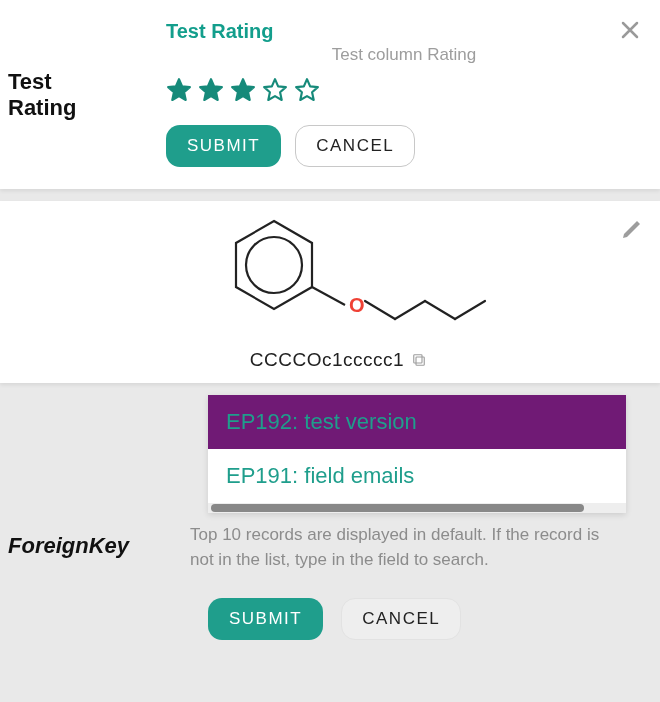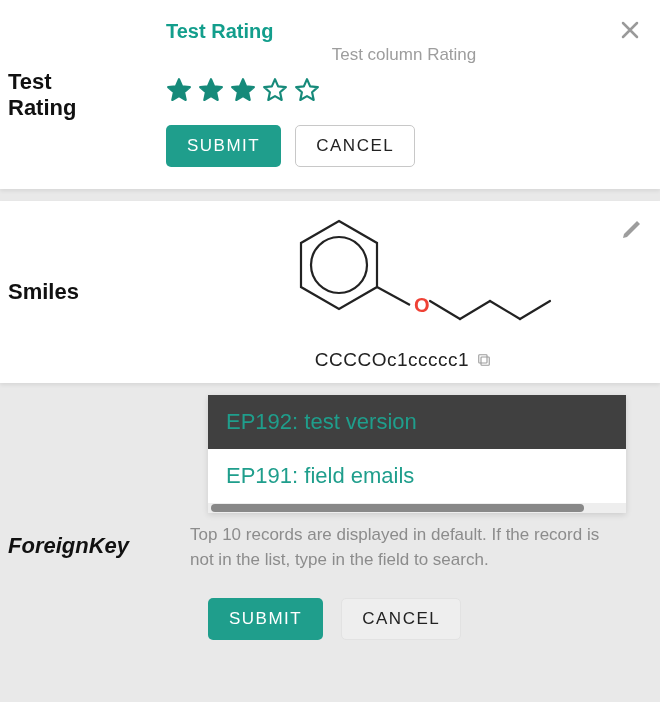--- a/index.html
+++ b/index.html
@@ -91,21 +91,21 @@
   .btn-row {
     margin-top: 22px;
     display: flex;
     gap: 14px;
   }
   .btn {
     font-size: 17px;
     letter-spacing: 1.5px;
     font-weight: 500;
     padding: 10px 20px;
-    border-radius: 5px;
+    border-radius: 14px;
     cursor: pointer;
     border: 1px solid transparent;
     user-select: none;
   }
   .btn-primary {
     background: #1f9e8c;
     color: #fff;
   }
   .btn-cancel {
     background: #fff;
@@ -150,21 +150,21 @@
     background: #fff;
     box-shadow: 0 2px 6px rgba(0,0,0,0.12);
   }
   .fk-item {
     font-size: 22px;
     color: #1f9e8c;
     padding: 14px 18px;
     cursor: pointer;
   }
   .fk-item.selected {
-    background: #404040;
+    background: #701a75;
   }
   .fk-scrollbar {
     height: 10px;
     background: #eee;
     position: relative;
   }
   .fk-scrollbar::before {
     content: "";
     position: absolute;
     left: 3px; right: 42px; top: 1px; height: 8px;
@@ -238,21 +238,20 @@
       </div>
 
     <div class="btn-row">
       <div class="btn btn-primary">SUBMIT</div>
       <div class="btn btn-cancel">CANCEL</div>
     </div>
   </div>
 </div>
 
 <div class="card-row">
-  <div class="row-label">Smiles</div>
   <div class="row-body smiles-body">
 
     <div class="edit-pencil">
       <svg viewBox="0 0 24 24">
           <path d="M3 21 L7 20 L20 7 L17 4 L4 17 Z" fill="currentColor"></path>
         </svg>
     </div>
 
     <div class="mol-wrap">
 

